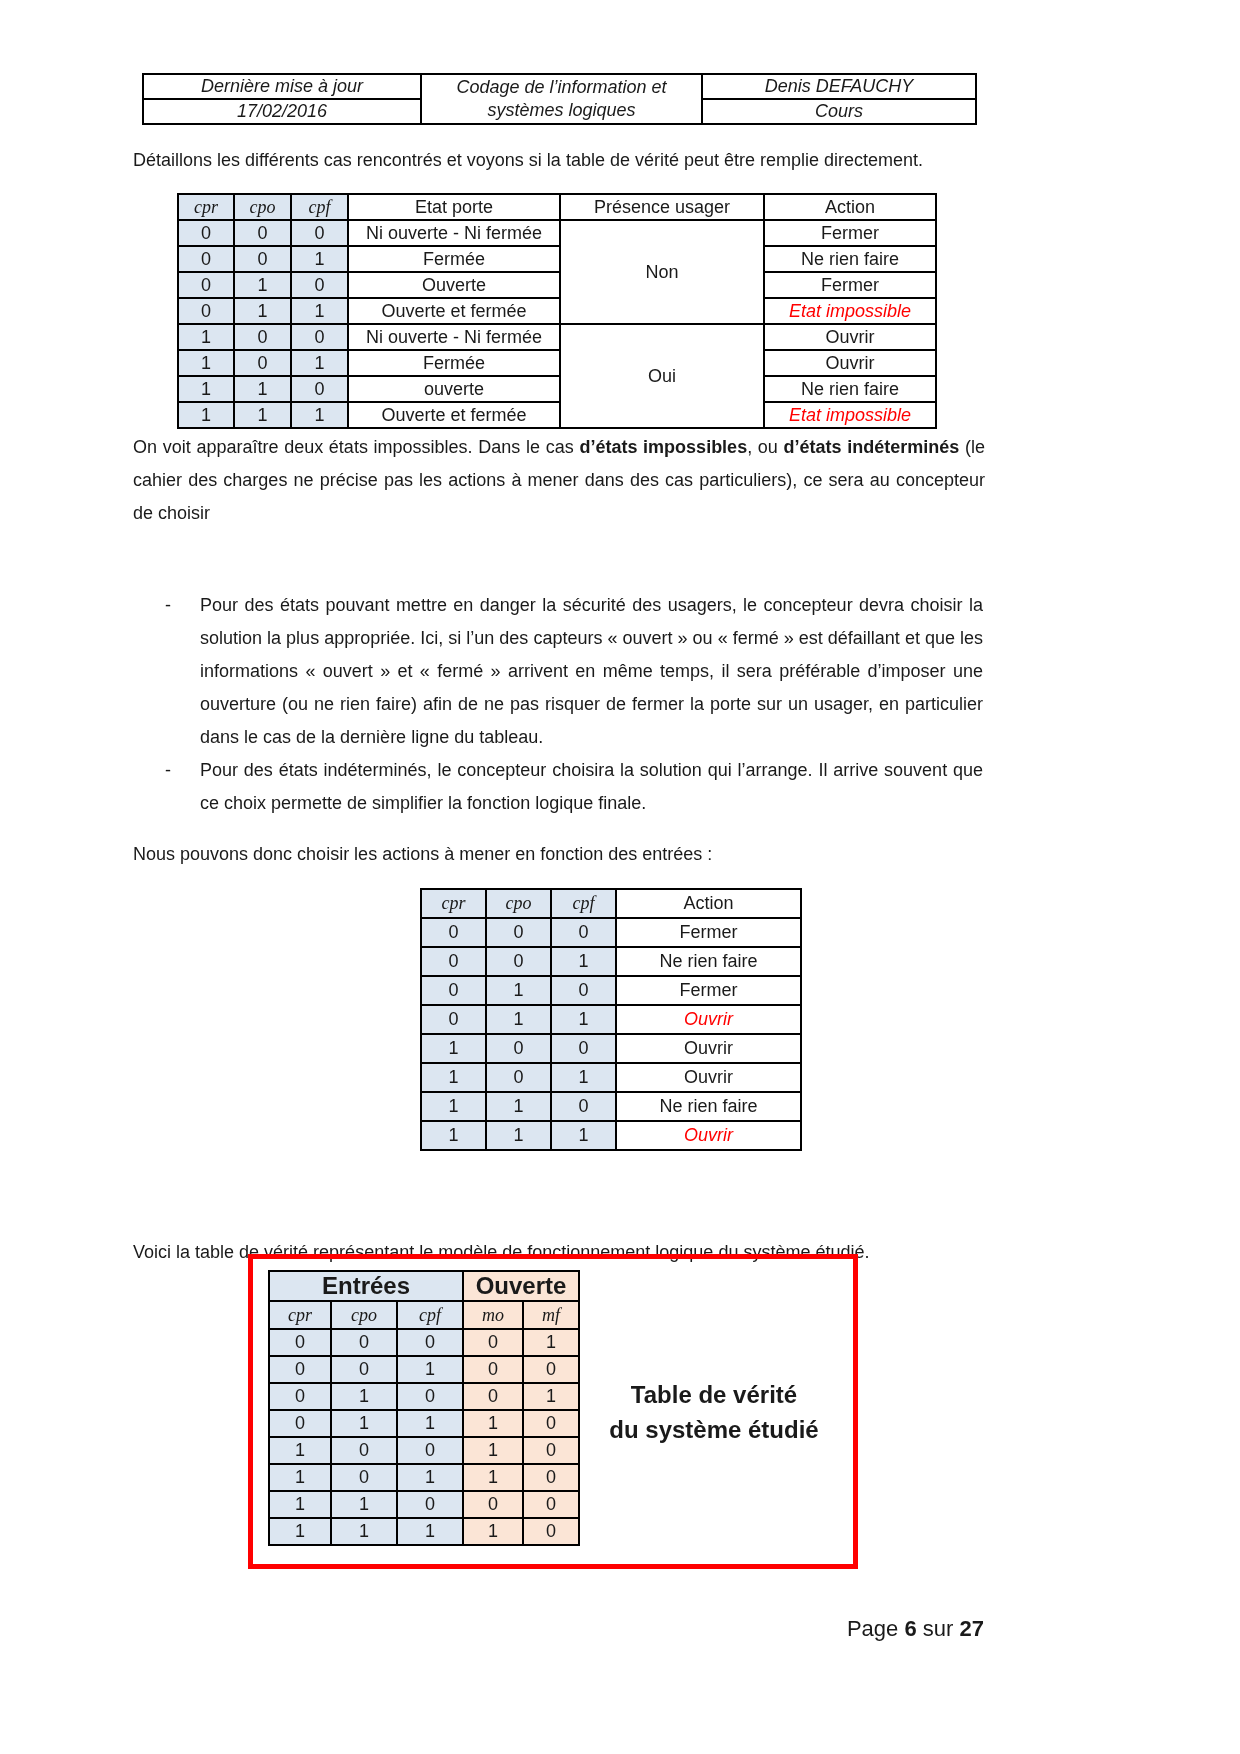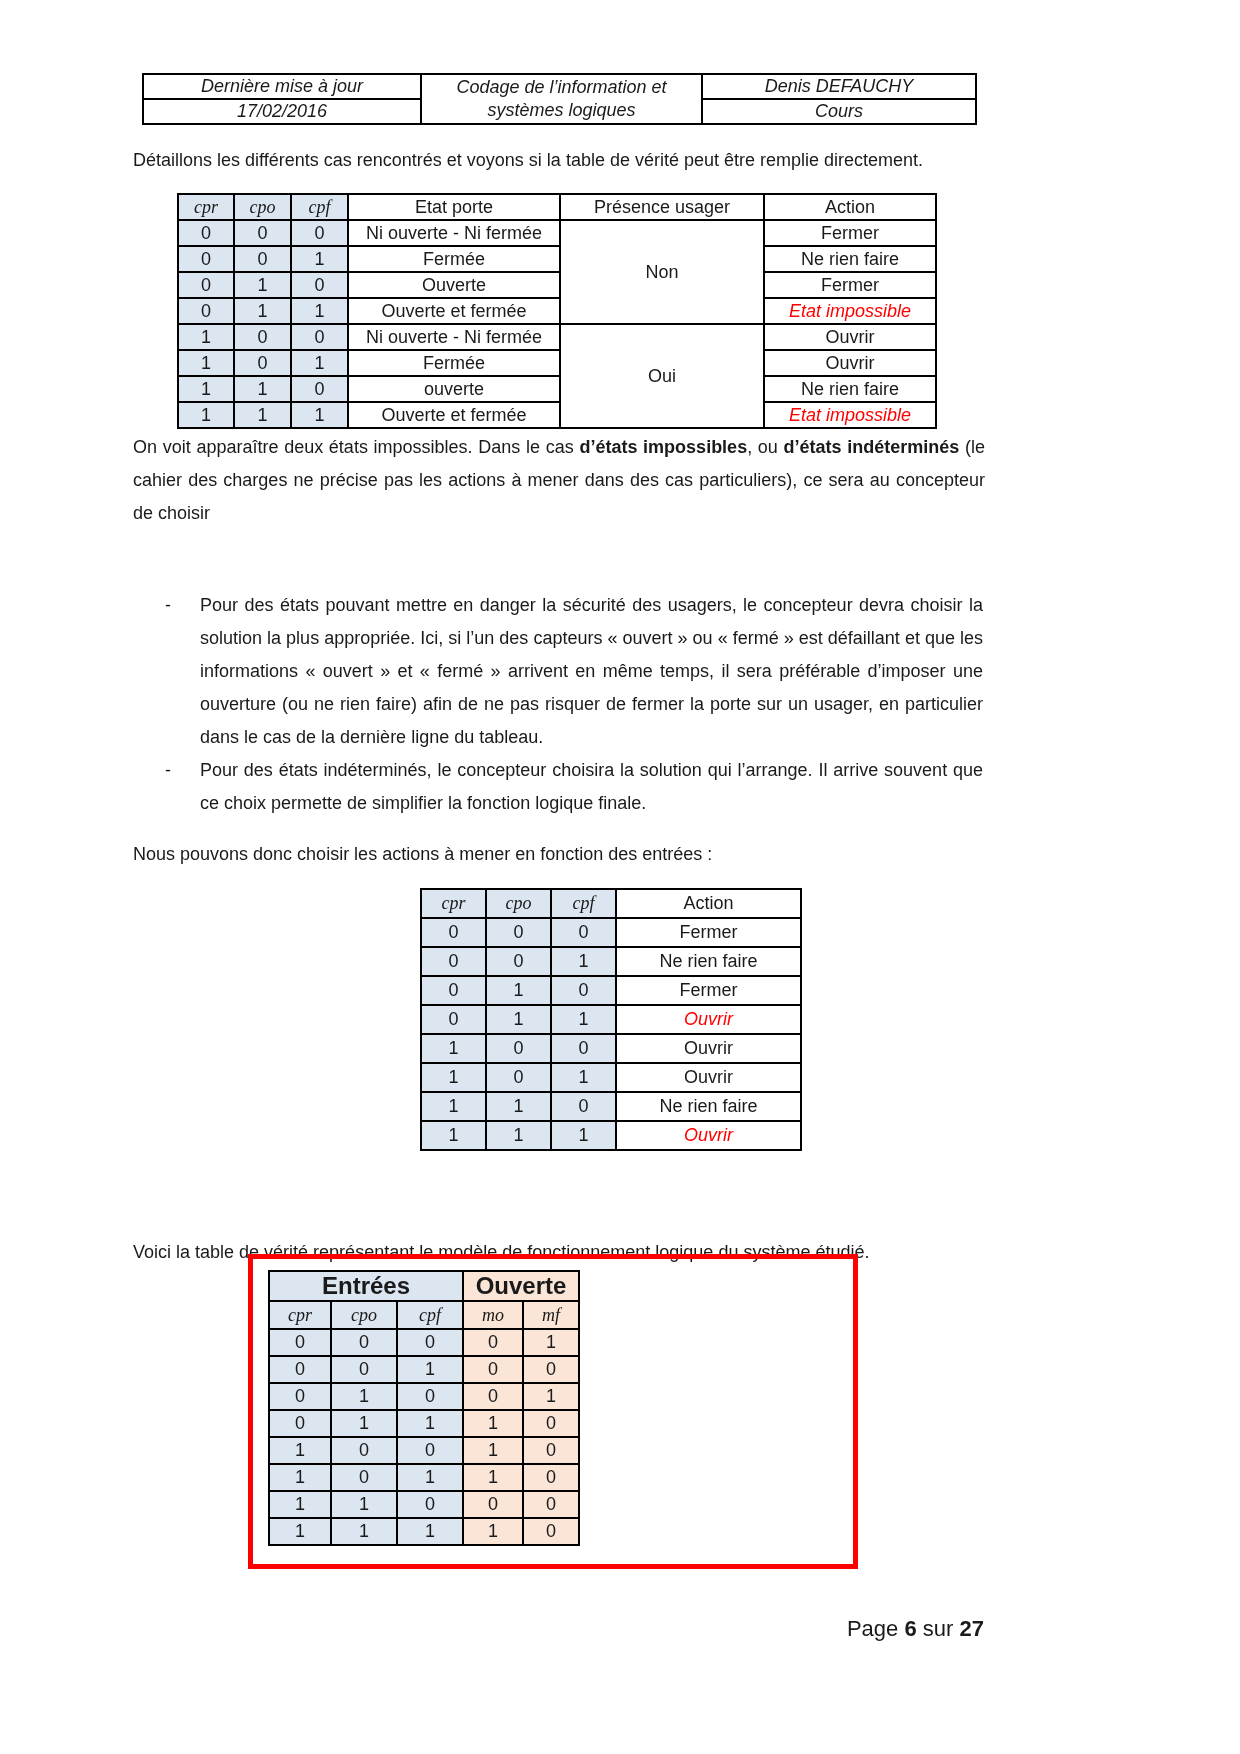--- a/index.html
+++ b/index.html
@@ -332,17 +332,21 @@
       </tr>
       <tr>
         <td class="blue">1</td>
         <td class="blue">1</td>
         <td class="blue">1</td>
         <td class="peach">1</td>
         <td class="peach ldiv">0</td>
       </tr>
     </tbody>
       </table>
+    <div class="abs caption">
+      <div>Table de vérité</div>
+      <div>du système étudié</div>
+    </div>
   </div>
 
   <p class="abs footer"><span>Page</span> <b>6</b> <span>sur</span> <b>27</b></p>
 
 </div>
 
 </body></html>

